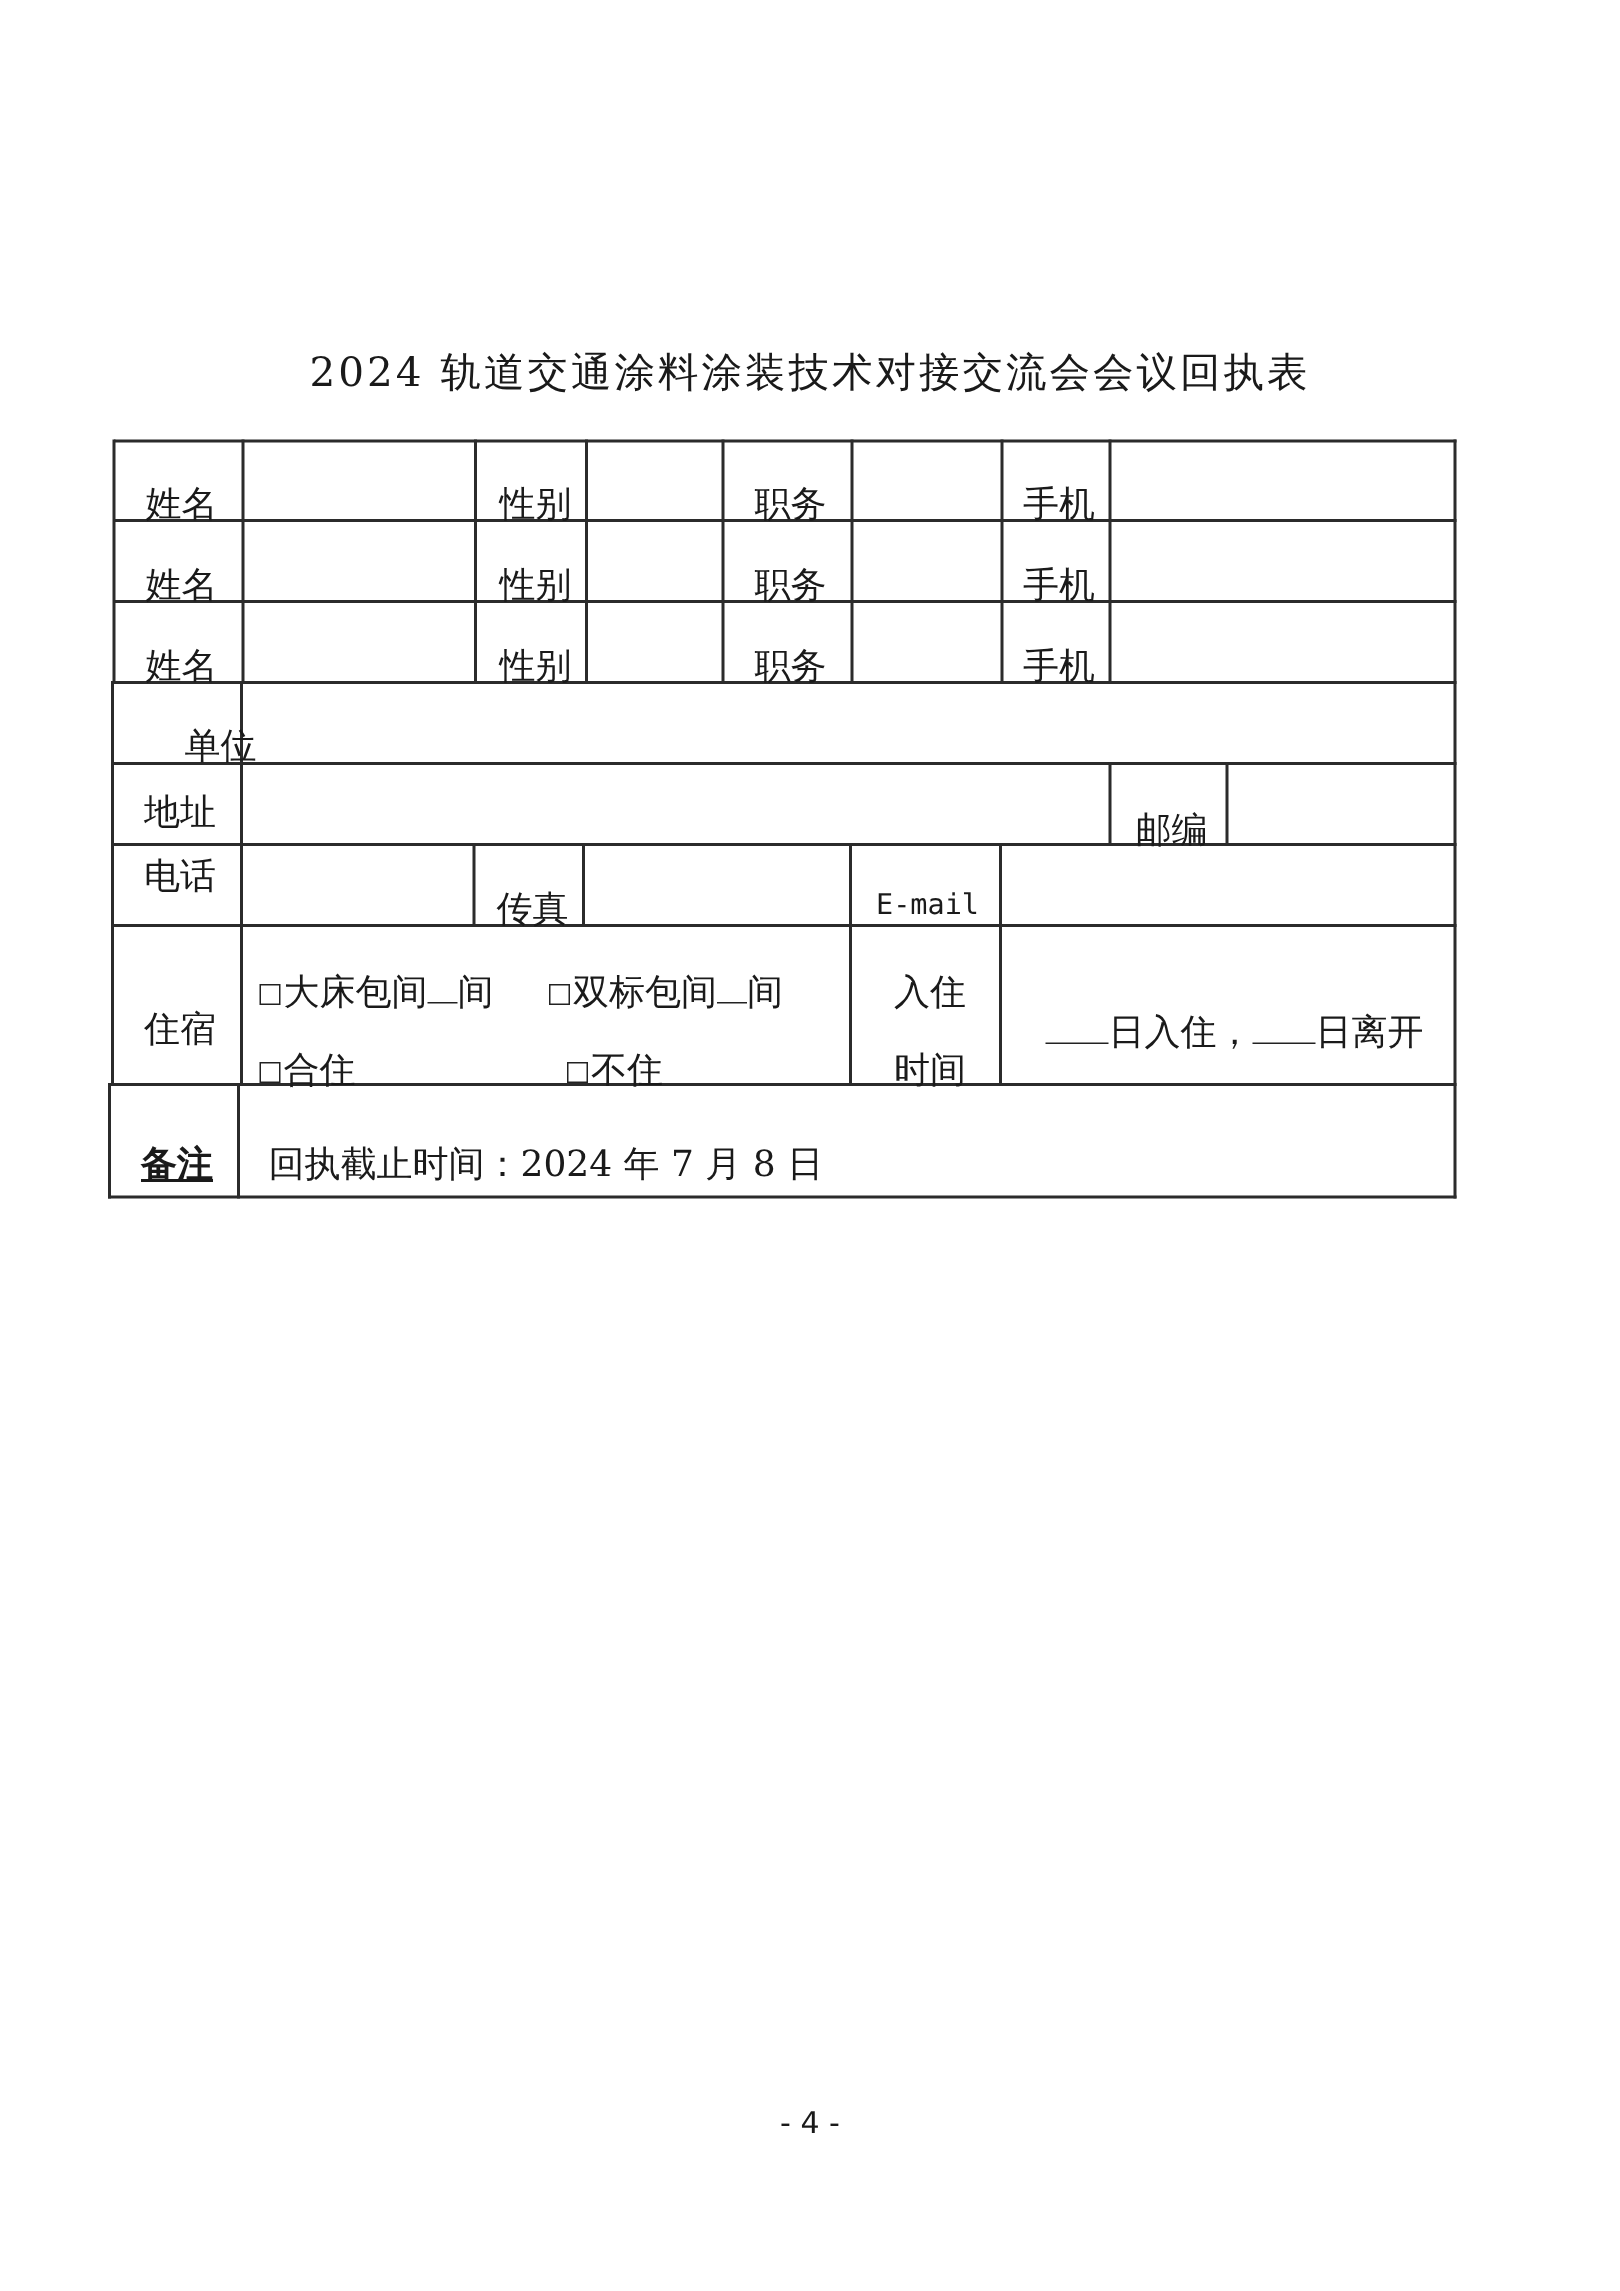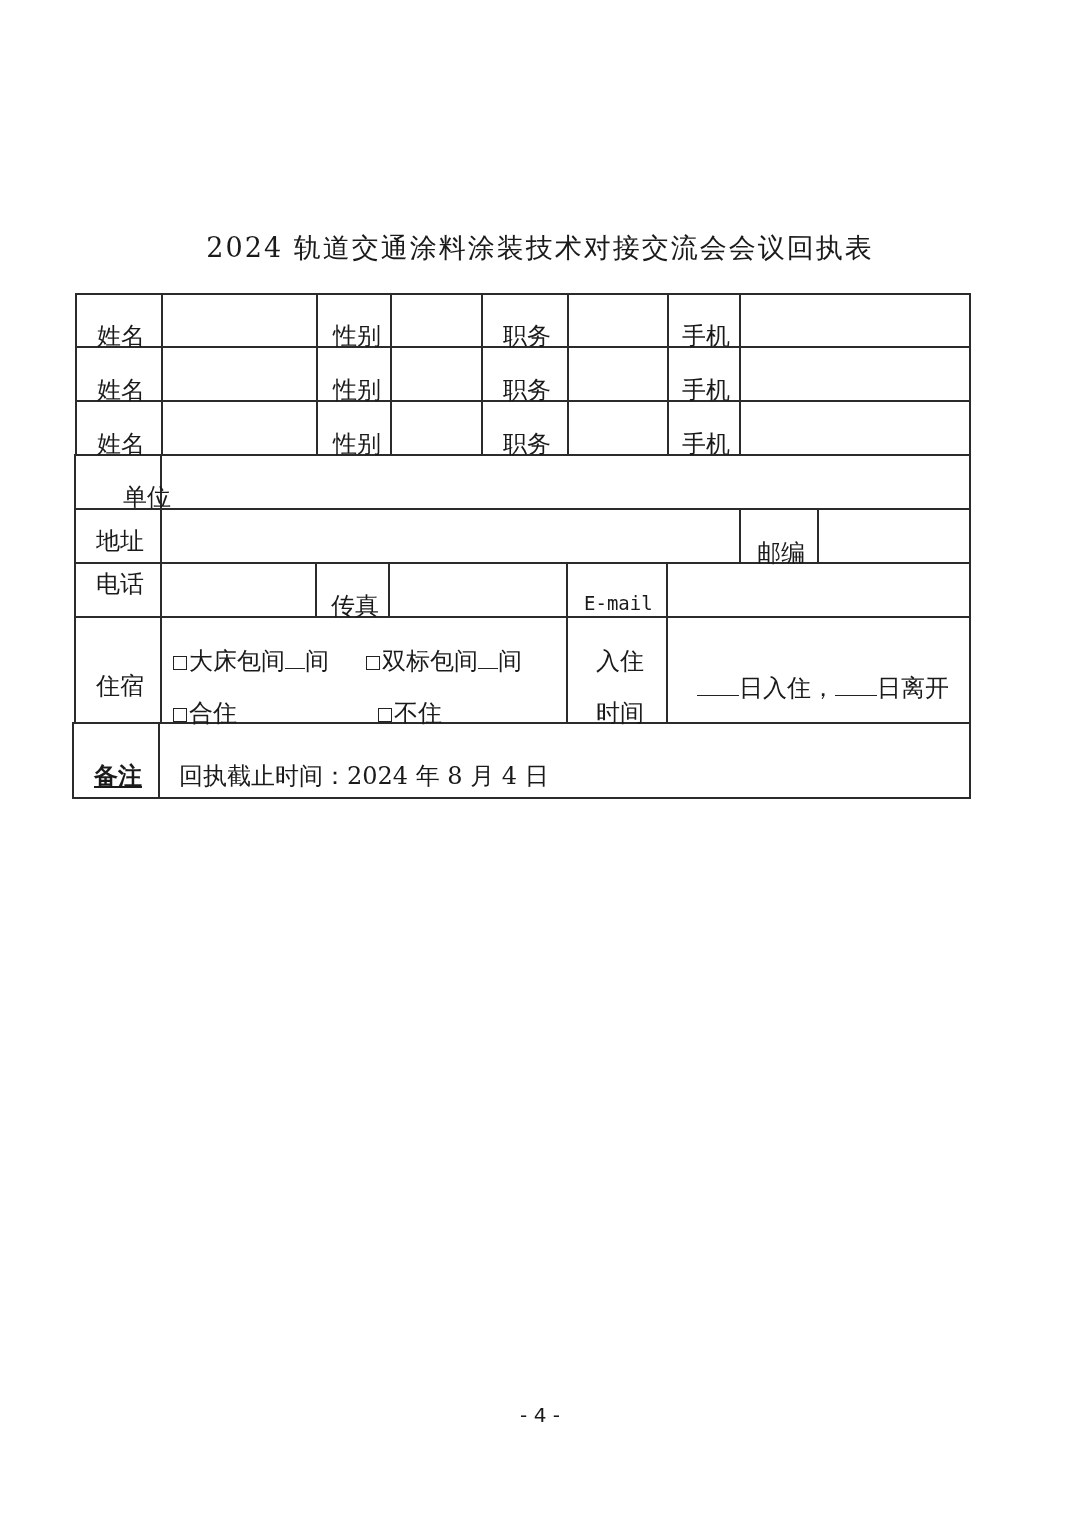--- a/index.html
+++ b/index.html
@@ -114,16 +114,16 @@
   </span>
 
   <span class="lbl" style="left:596px; top:645px;">入住</span>
   <span class="lbl" style="left:596px; top:697px;">时间</span>
 
   <span class="lbl" style="left:697px; top:672px;">
     <span class="blank" style="width:42px;"></span><span>日入住，</span><span class="blank" style="width:42px;"></span><span>日离开</span>
   </span>
 
   <span class="lbl" style="left:94px; top:760px; font-weight:bold;text-decoration:underline;">备注</span>
-  <span class="lbl" style="left:179px; top:760px;">回执截止时间：2024 年 8 月 4 日</span>
+  <span class="lbl" style="left:179px; top:760px;">回执截止时间：2024 年 7 月 8 日</span>
 </div>
 
 <div class="pagenum">- 4 -</div>
 
 </body></html>

